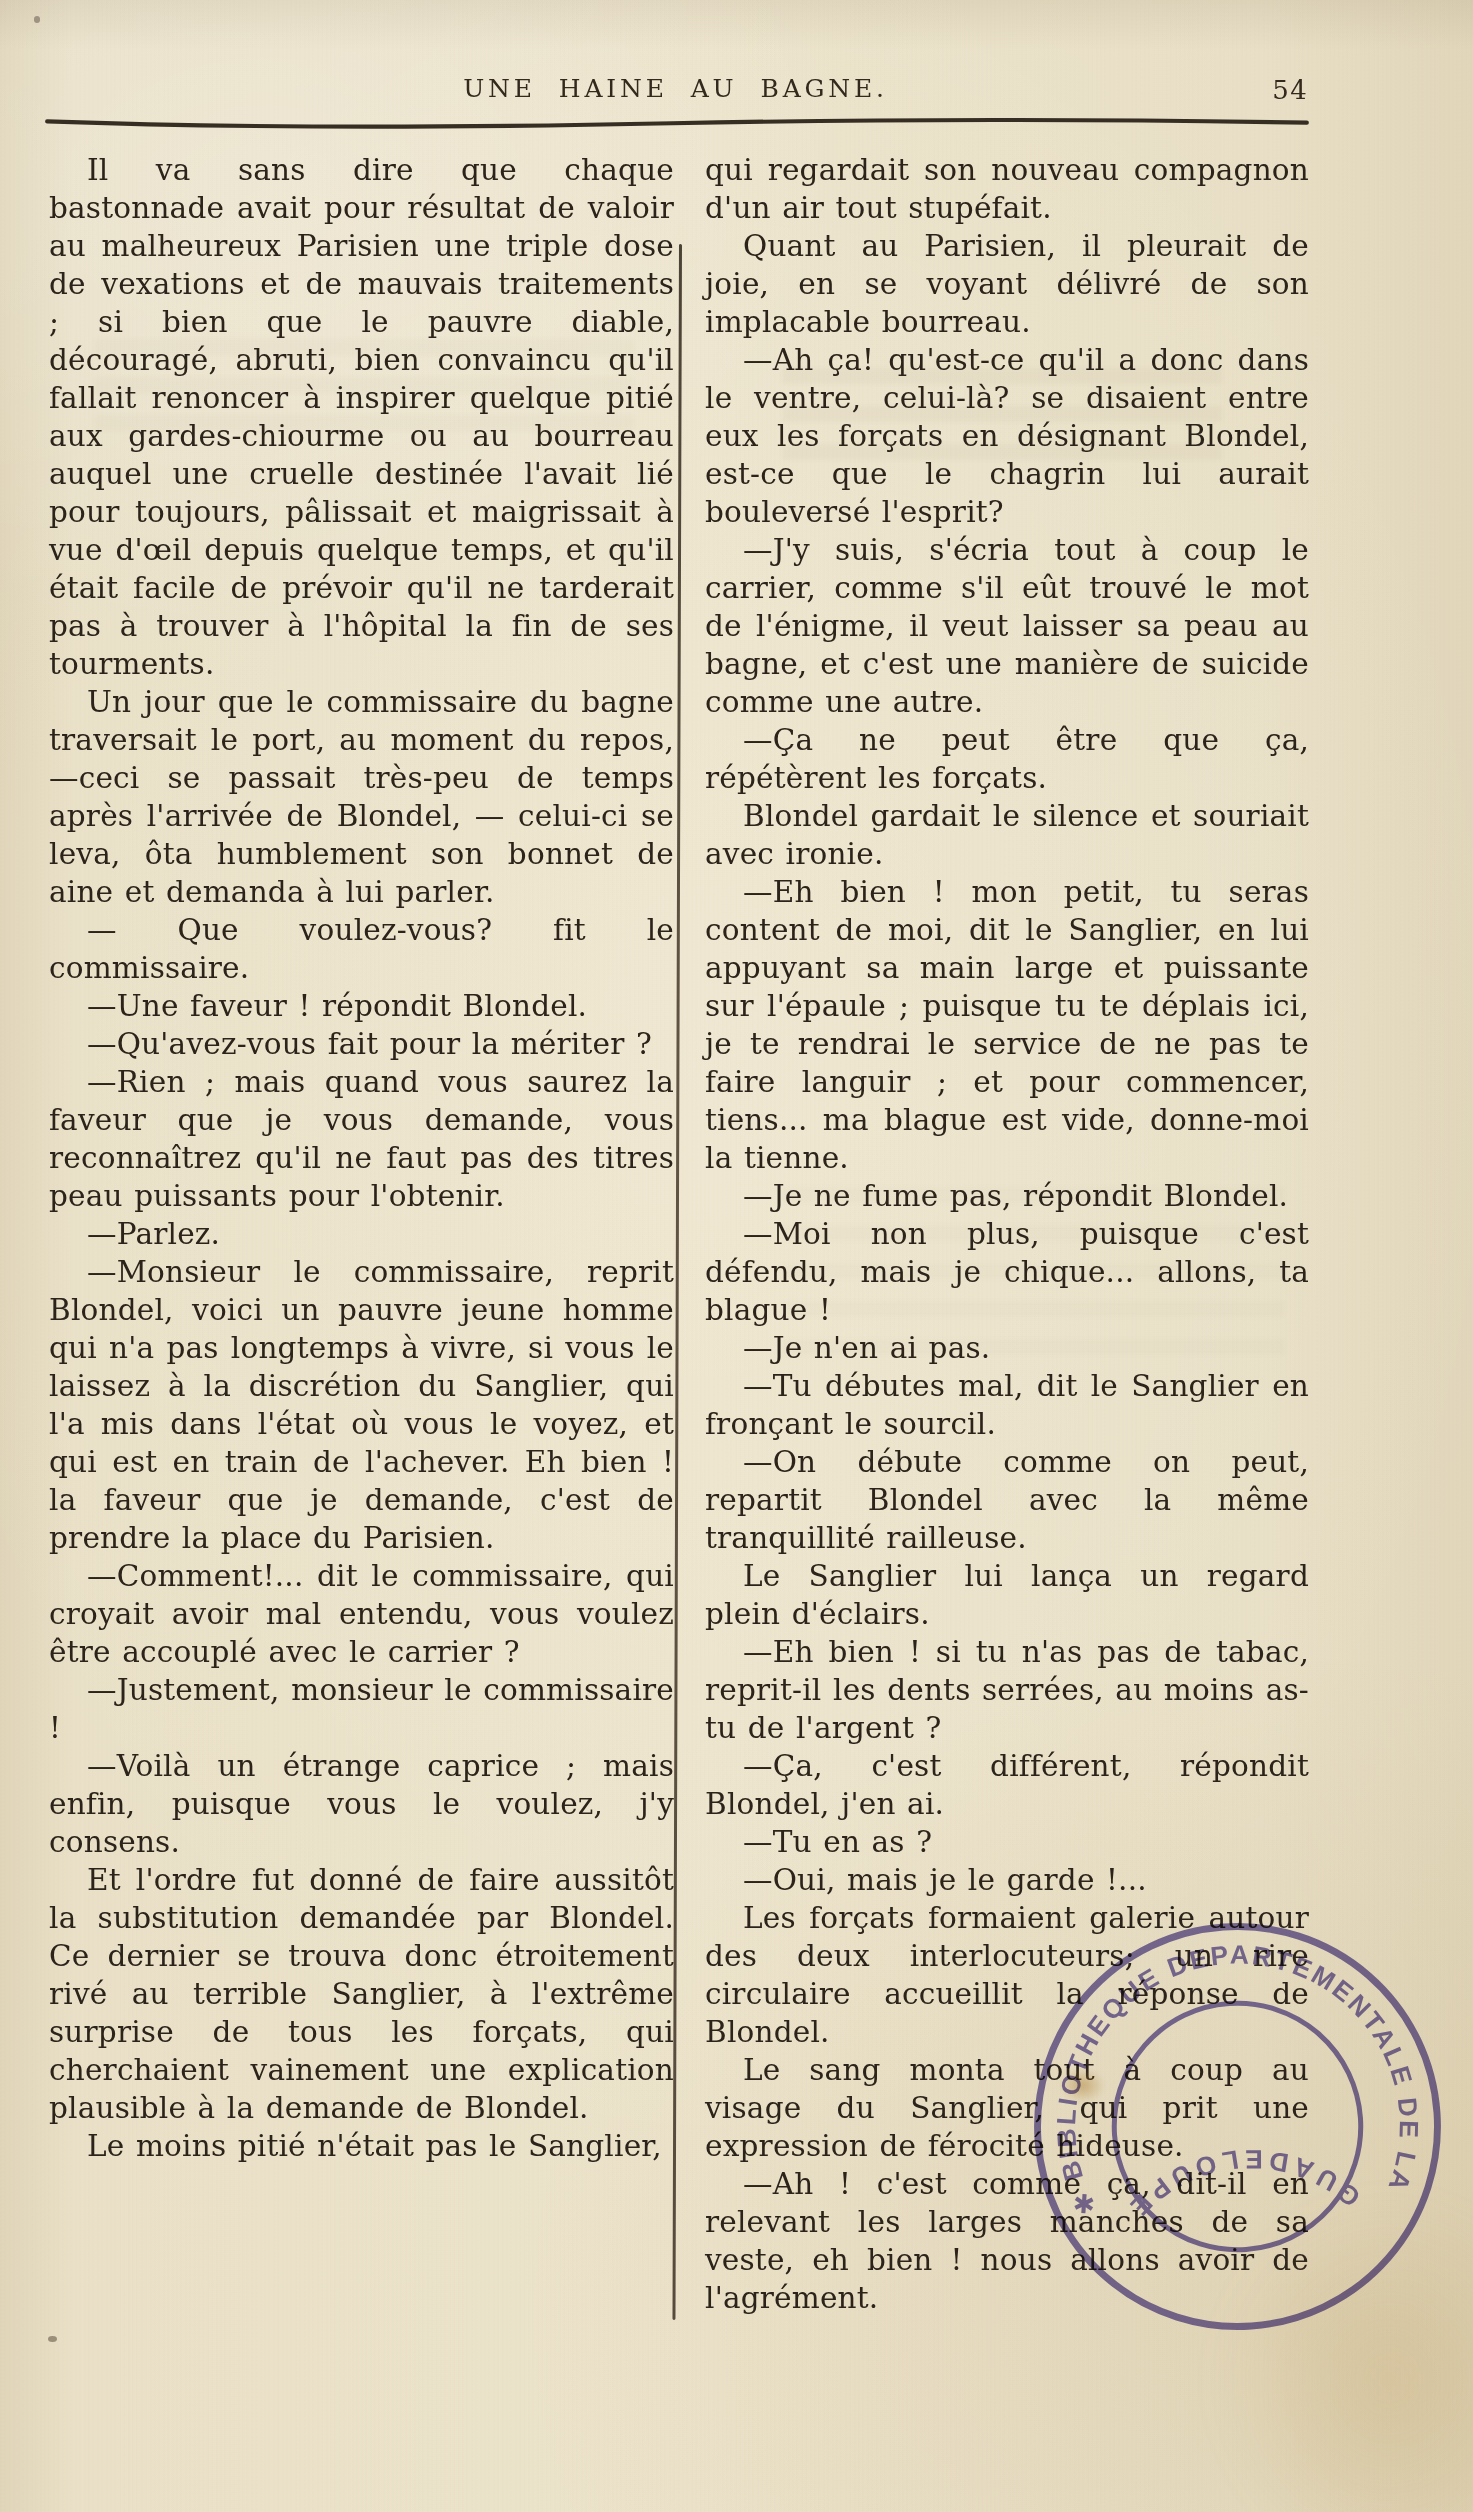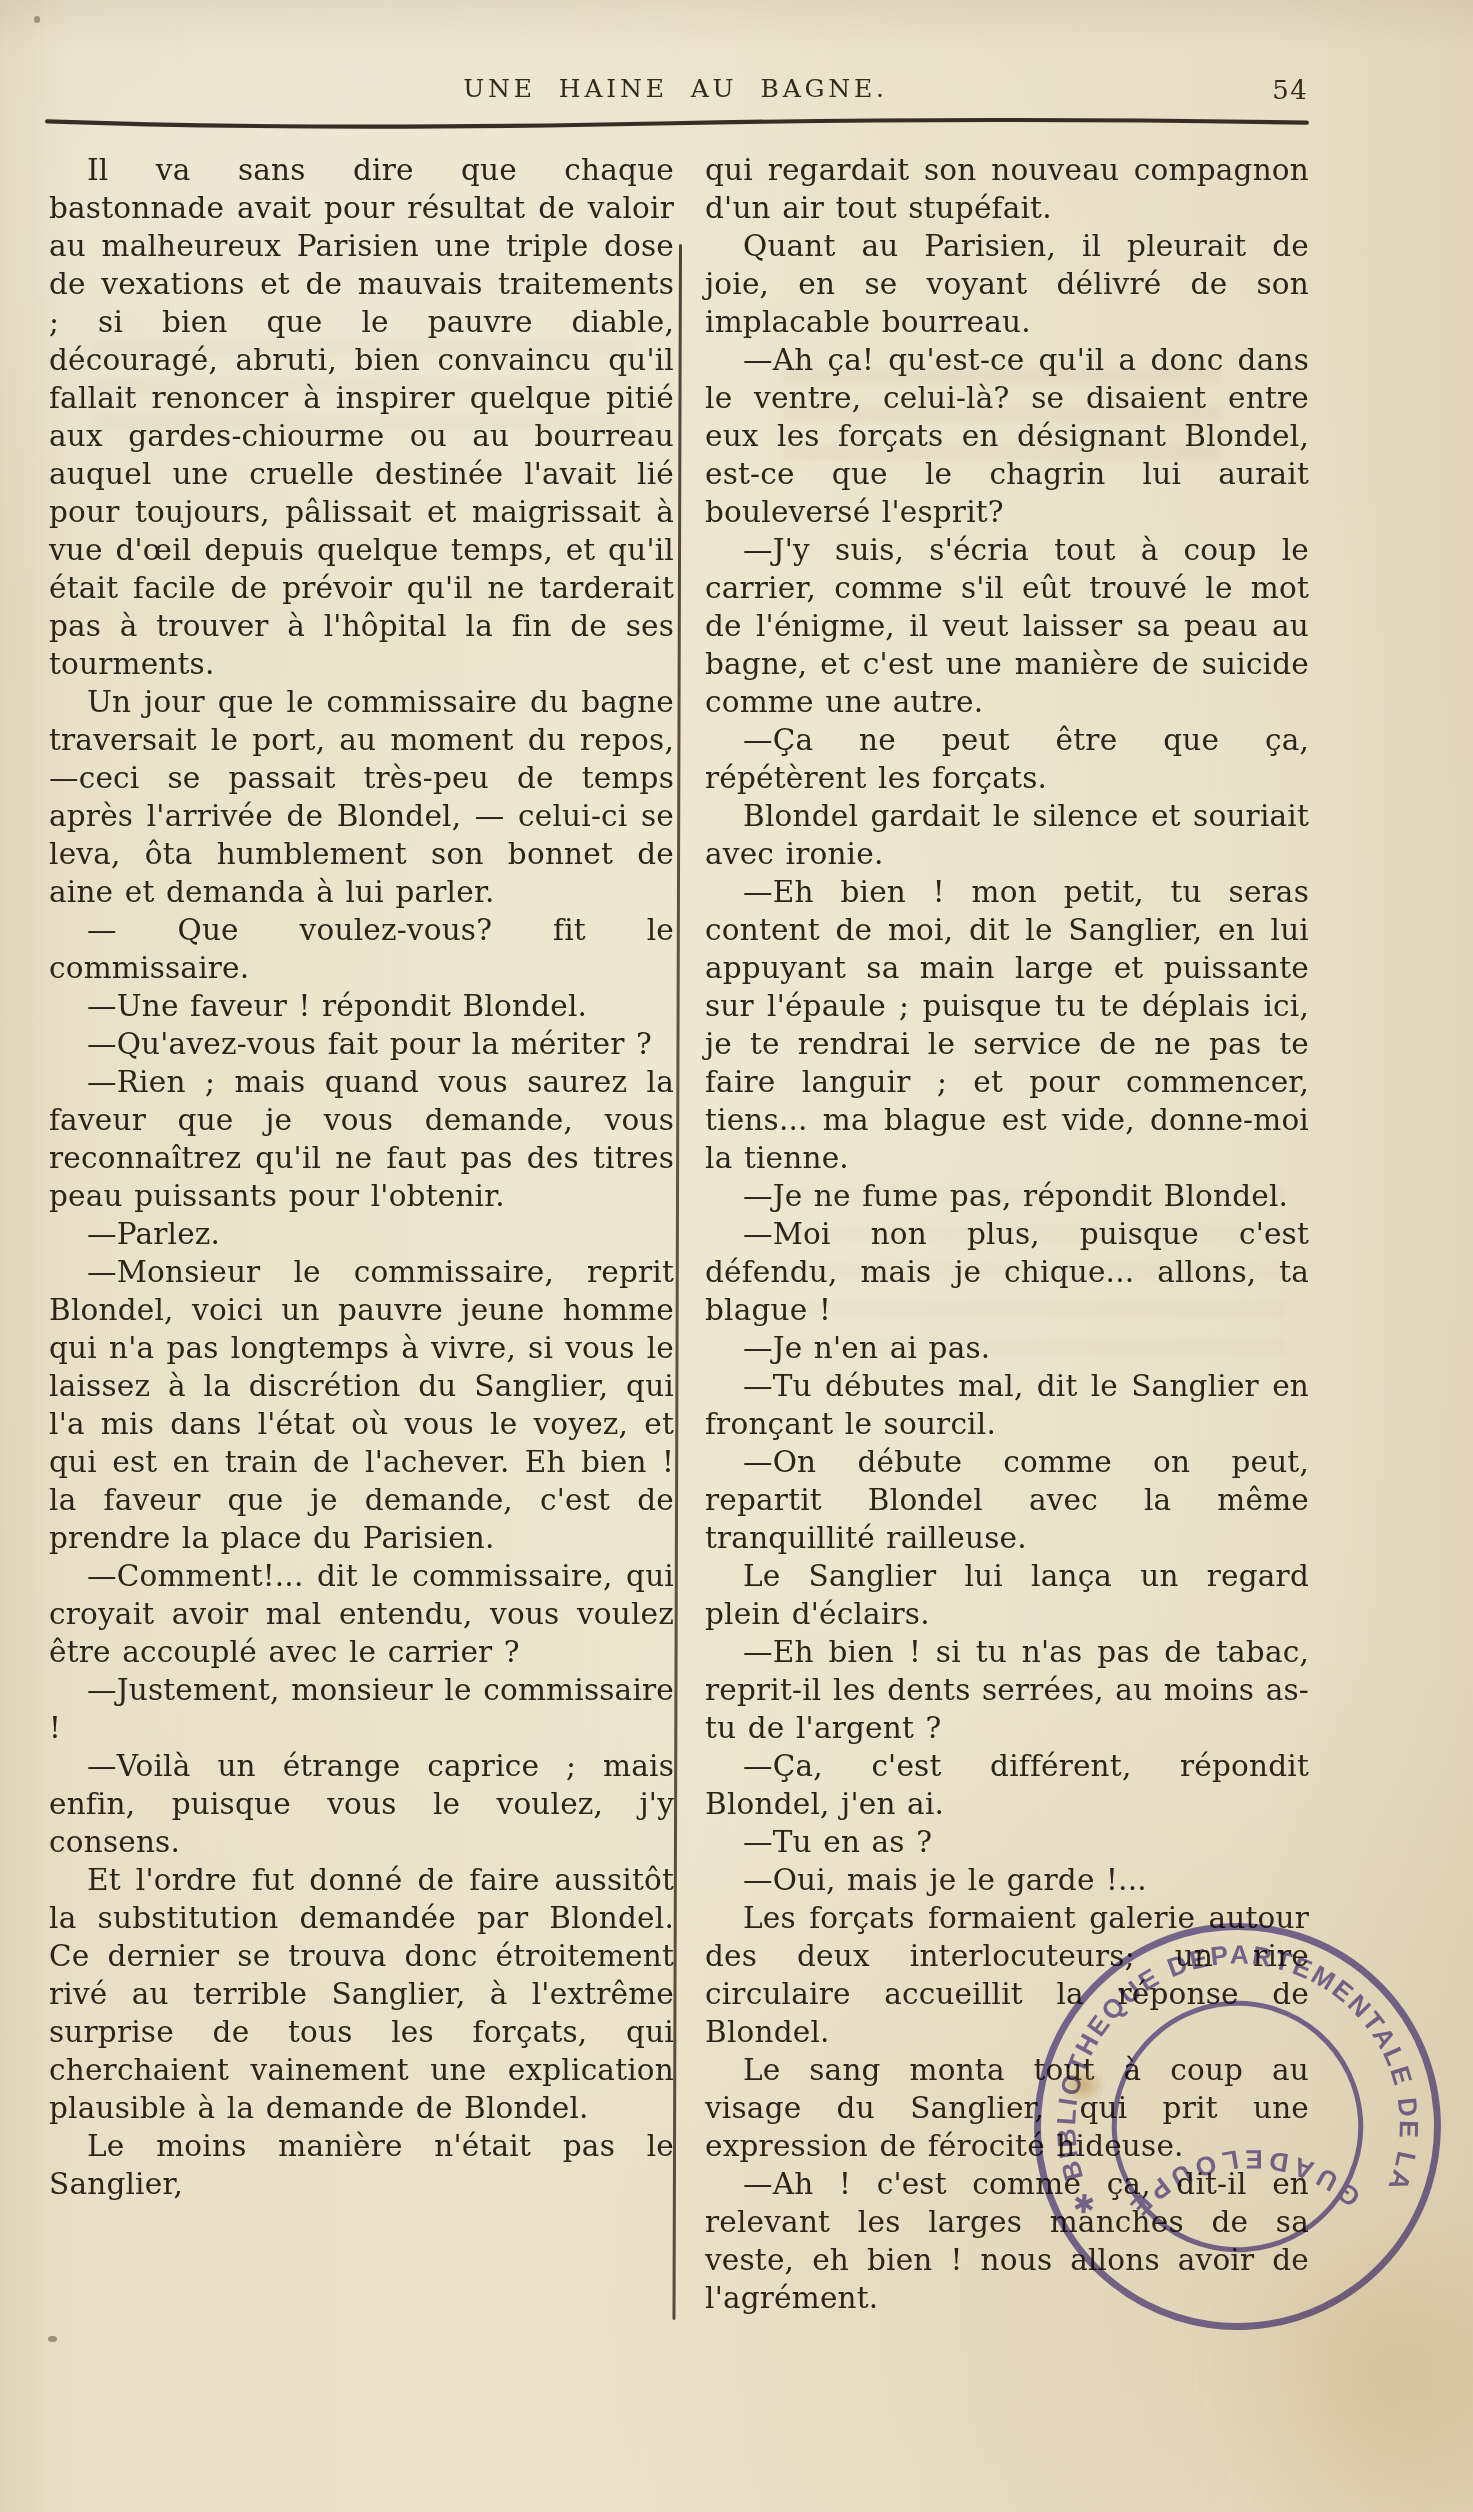--- a/index.html
+++ b/index.html
@@ -87,21 +87,21 @@
       <p class="para"><span>— Que voulez-vous? fit le commissaire.</span></p>
       <p class="para"><span>—Une faveur ! répondit Blondel.</span></p>
       <p class="para"><span>—Qu'avez-vous fait pour la mériter ?</span></p>
       <p class="para"><span>—Rien ; mais quand vous saurez la faveur que je vous demande, vous reconnaîtrez qu'il ne faut pas des titres peau puissants pour l'obtenir.</span></p>
       <p class="para"><span>—Parlez.</span></p>
       <p class="para"><span>—Monsieur le commissaire, reprit Blondel, voici un pauvre jeune homme qui n'a pas longtemps à vivre, si vous le laissez à la discrétion du </span><span class="it">Sanglier</span><span>, qui l'a mis dans l'état où vous le voyez, et qui est en train de l'achever. Eh bien ! la faveur que je demande, c'est de prendre la place du Parisien.</span></p>
       <p class="para"><span>—Comment!... dit le commissaire, qui croyait avoir mal entendu, vous voulez être accouplé avec le carrier ?</span></p>
       <p class="para"><span>—Justement, monsieur le commissaire !</span></p>
       <p class="para"><span>—Voilà un étrange caprice ; mais enfin, puisque vous le voulez, j'y consens.</span></p>
       <p class="para"><span>Et l'ordre fut donné de faire aussitôt la substitution demandée par Blondel. Ce dernier se trouva donc étroitement rivé au terrible </span><span class="it">Sanglier</span><span>, à l'extrême surprise de tous les forçats, qui cherchaient vainement une explication plausible à la demande de Blondel.</span></p>
-      <p class="para"><span>Le moins manière n'était pas le </span><span class="it">Sanglier,</span></p>
+      <p class="para"><span>Le moins pitié n'était pas le </span><span class="it">Sanglier,</span></p>
     </div>
   <div class="divider"></div>
   <div class="col col-right">
       <p class="para noindent"><span>qui regardait son nouveau compagnon d'un air tout stupéfait.</span></p>
       <p class="para"><span>Quant au Parisien, il pleurait de joie, en se voyant délivré de son implacable bourreau.</span></p>
       <p class="para"><span>—Ah ça! qu'est-ce qu'il a donc dans le ventre, celui-là? se disaient entre eux les forçats en désignant Blondel, est-ce que le chagrin lui aurait bouleversé l'esprit?</span></p>
       <p class="para"><span>—J'y suis, s'écria tout à coup le carrier, comme s'il eût trouvé le mot de l'énigme, il veut laisser sa peau au bagne, et c'est une manière de suicide comme une autre.</span></p>
       <p class="para"><span>—Ça ne peut être que ça, répétèrent les forçats.</span></p>
       <p class="para"><span>Blondel gardait le silence et souriait avec ironie.</span></p>
       <p class="para"><span>—Eh bien ! mon petit, tu seras content de moi, dit le </span><span class="it">Sanglier,</span><span> en lui appuyant sa main large et puissante sur l'épaule ; puisque tu te déplais ici, je te rendrai le service de ne pas te faire languir ; et pour commencer, tiens... ma blague est vide, donne-moi la tienne.</span></p>

